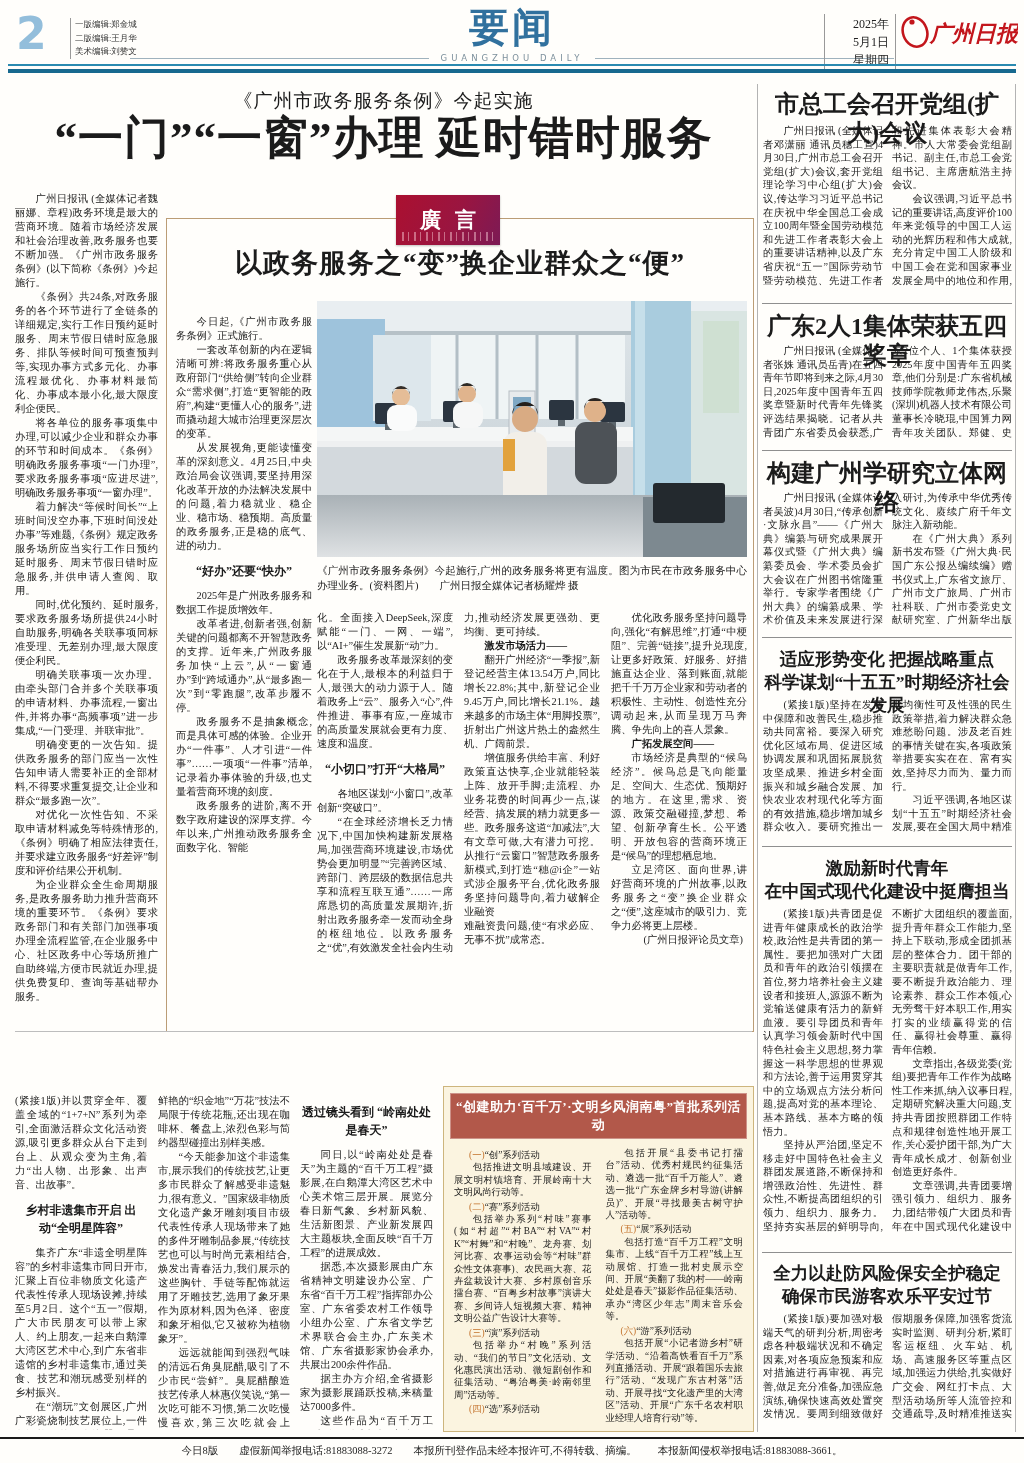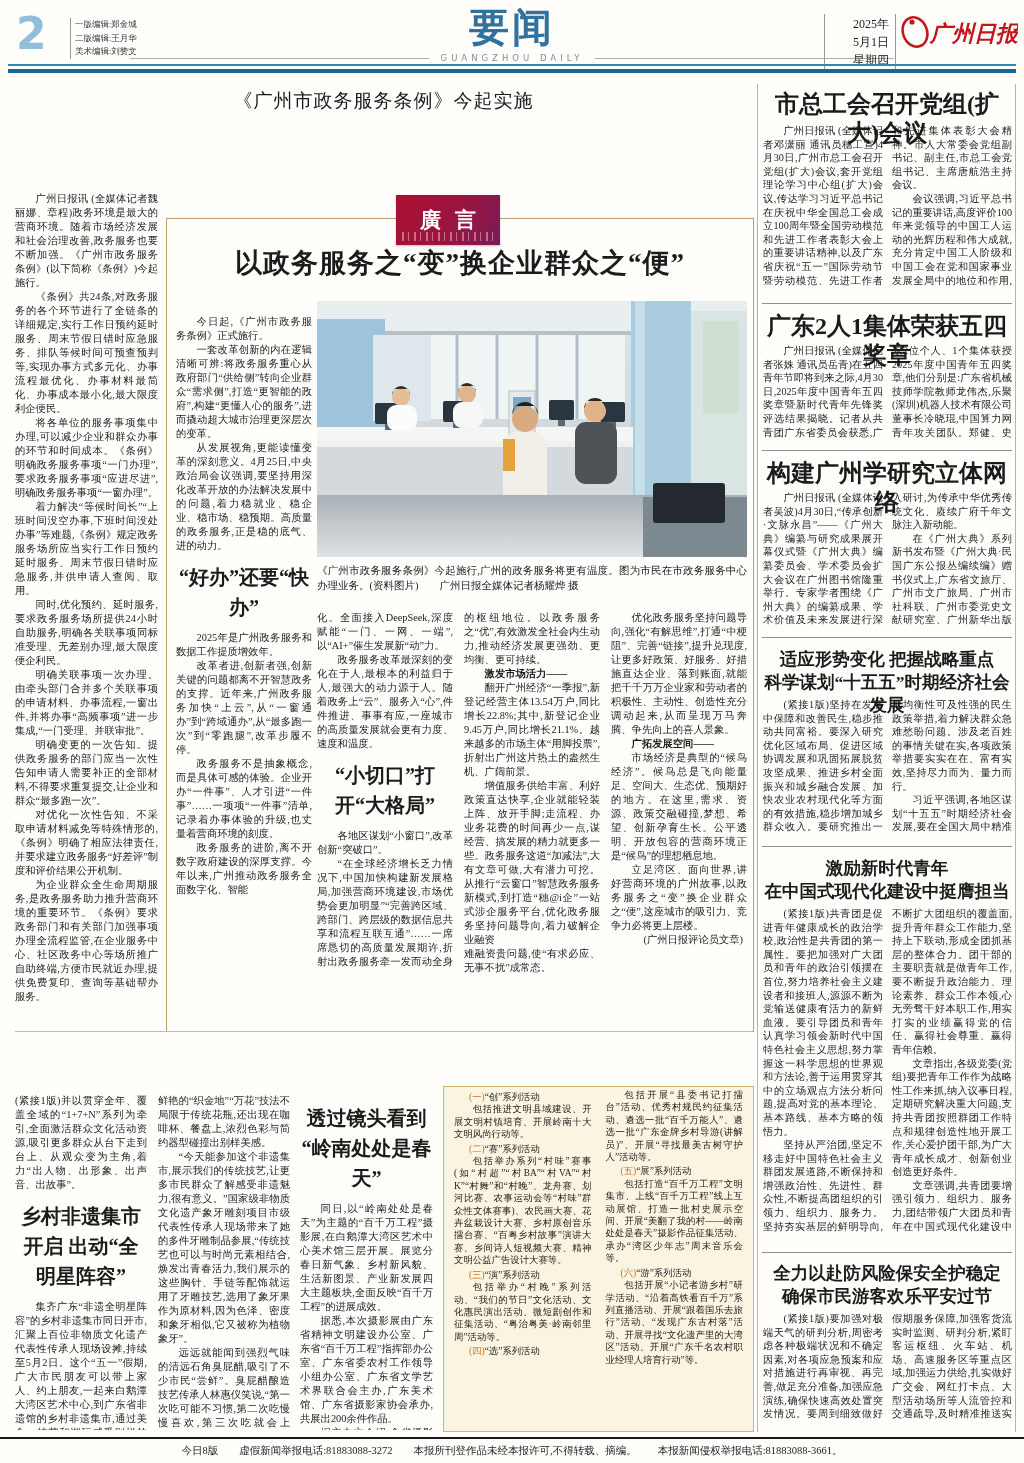--- a/index.html
+++ b/index.html
@@ -28,21 +28,21 @@
   
   .vr{position:absolute;width:1px;background:#b3b3b3;}
   .hrline{position:absolute;height:1px;background:#8f8f8f;}
 
   
   .bodytext{font-size:10.3px;line-height:14px;text-align:justify;overflow:hidden;}
   .bodytext p{margin:0;text-indent:2em;}
   .bodytext p.noind{text-indent:0;}
   .bodytext p.bold{font-weight:bold;}
   .bodytext p.attr{text-align:right;padding-right:4px;}
-  .bodytext .sub{text-align:center;font-weight:bold;font-size:20px;line-height:1.5;
+  .bodytext .sub{text-align:center;font-weight:bold;font-size:12px;line-height:1.5;
                  margin:9px 0;text-indent:0;}
 
   
   .kicker{position:absolute;left:15px;top:88px;width:737px;text-align:center;font-size:19px;letter-spacing:1px;}
   .headline{position:absolute;left:15px;top:110px;width:737px;text-align:center;font-size:45px;
             font-weight:900;letter-spacing:1px;line-height:1.25;}
   .ncol{position:absolute;left:15px;top:192px;width:143px;height:838px;}
 
   
   .cbox{position:absolute;left:166px;top:218px;width:586px;height:812px;border:1px solid #bb9d76;}
@@ -118,20 +118,21 @@
       <text x="30" y="33" font-size="22" font-weight="bold" font-style="italic" fill="#c3161c" font-family="'Liberation Serif',serif">广州日报</text>
     </svg>
   </div>
   <div class="rule-a"></div>
   <div class="rule-b"></div>
 
   <div class="vr" style="left:757px;top:84px;height:1348px;"></div>
   <div class="vr" style="left:1015px;top:84px;height:1348px;"></div>
 
   <div class="kicker">《广州市政务服务条例》今起实施</div>
+  <div class="headline">“一门”“一窗”办理 延时错时服务</div>
   <div class="bodytext ncol">
       <p>广州日报讯 (全媒体记者魏丽娜、章程)政务环境是最大的营商环境。随着市场经济发展和社会治理改善,政务服务也要不断加强。《广州市政务服务条例》(以下简称《条例》)今起施行。</p>
       <p>《条例》共24条,对政务服务的各个环节进行了全链条的详细规定,实行工作日预约延时服务、周末节假日错时应急服务、排队等候时间可预查预判等,实现办事方式多元化、办事流程最优化、办事材料最简化、办事成本最小化,最大限度利企便民。</p>
       <p>将各单位的服务事项集中办理,可以减少企业和群众办事的环节和时间成本。《条例》明确政务服务事项“一门办理”,要求政务服务事项“应进尽进”,明确政务服务事项“一窗办理”。</p>
       <p>着力解决“等候时间长”“上班时间没空办事,下班时间没处办事”等难题,《条例》规定政务服务场所应当实行工作日预约延时服务、周末节假日错时应急服务,并供申请人查阅、取用。</p>
       <p>同时,优化预约、延时服务,要求政务服务场所提供24小时自助服务,明确各关联事项同标准受理、无差别办理,最大限度便企利民。</p>
       <p>明确关联事项一次办理。由牵头部门合并多个关联事项的申请材料、办事流程,一窗出件,并将办事“高频事项”进一步集成,“一门受理、并联审批”。</p>
       <p>明确变更的一次告知。提供政务服务的部门应当一次性告知申请人需要补正的全部材料,不得要求重复提交,让企业和群众“最多跑一次”。</p>
       <p>对优化一次性告知、不采取申请材料减免等特殊情形的,《条例》明确了相应法律责任,并要求建立政务服务“好差评”制度和评价结果公开机制。</p>
       <p>为企业群众全生命周期服务,是政务服务助力推升营商环境的重要环节。《条例》要求政务部门和有关部门加强事项办理全流程监管,在企业服务中心、社区政务中心等场所推广自助终端,方便市民就近办理,提供免费复印、查询等基础帮办服务。</p>
@@ -308,20 +309,21 @@
     </div>
   <div class="bodytext bcol bcol3">
       <div class="sub">透过镜头看到 “岭南处处是春天”</div>
       <p>同日,以“岭南处处是春天”为主题的“百千万工程”摄影展,在白鹅潭大湾区艺术中心美术馆三层开展。展览分春日新气象、乡村新风貌、生活新图景、产业新发展四大主题板块,全面反映“百千万工程”的进展成效。</p>
       <p>据悉,本次摄影展由广东省精神文明建设办公室、广东省“百千万工程”指挥部办公室、广东省委农村工作领导小组办公室、广东省文学艺术界联合会主办,广东美术馆、广东省摄影家协会承办,共展出200余件作品。</p>
       <p>据主办方介绍,全省摄影家为摄影展踊跃投稿,来稿量达7000多件。</p>
       <p>这些作品为“百千万工程”留存了珍贵记忆,生动展示了广东在推动县域综合经济实力稳步增强、产业集群加快集聚、园区载体全面提升、特色优质产业发展壮大、农文旅融合等新业态蓬勃发展、城乡风貌连线连片提升、乡村精神文明建设等方面的系列成果。</p>
     </div>
 
   <div class="abox">
+    <div class="abox-title">“创建助力‘百千万’·文明乡风润南粤”首批系列活动</div>
     <div class="abox-items">
         <p class="bxh"><span class="bnum">(一)</span>“创”系列活动</p>
         <p>包括推进文明县域建设、开展文明村镇培育、开展岭南十大文明风尚行动等。</p>
         <p class="bxh"><span class="bnum">(二)</span>“赛”系列活动</p>
         <p>包括举办系列“村味”赛事(如“村超”“村BA”“村VA”“村K”“村舞”和“村晚”、龙舟赛、划河比赛、农事运动会等“村味”群众性文体赛事)、农民画大赛、花卉盆栽设计大赛、乡村原创音乐擂台赛、“百粤乡村故事”演讲大赛、乡间诗人短视频大赛、精神文明公益广告设计大赛等。</p>
         <p class="bxh"><span class="bnum">(三)</span>“演”系列活动</p>
         <p>包括举办“村晚”系列活动、“我们的节日”文化活动、文化惠民演出活动、微短剧创作和征集活动、“粤治粤美·岭南邻里周”活动等。</p>
         <p class="bxh"><span class="bnum">(四)</span>“选”系列活动</p>
         <p>包括开展“县委书记打擂台”活动、优秀村规民约征集活动、遴选一批“百千万能人”、遴选一批“广东金牌乡村导游(讲解员)”、开展“寻找最美古树守护人”活动等。</p>
         <p class="bxh"><span class="bnum">(五)</span>“展”系列活动</p>

